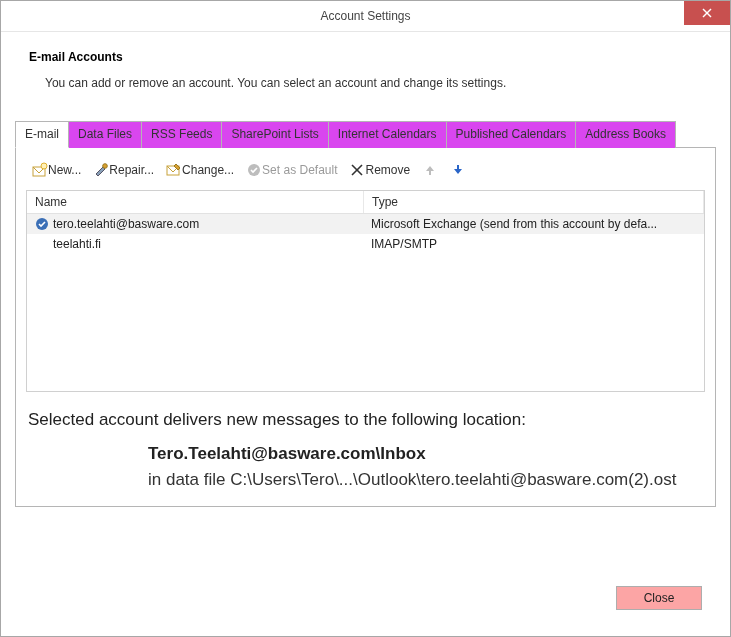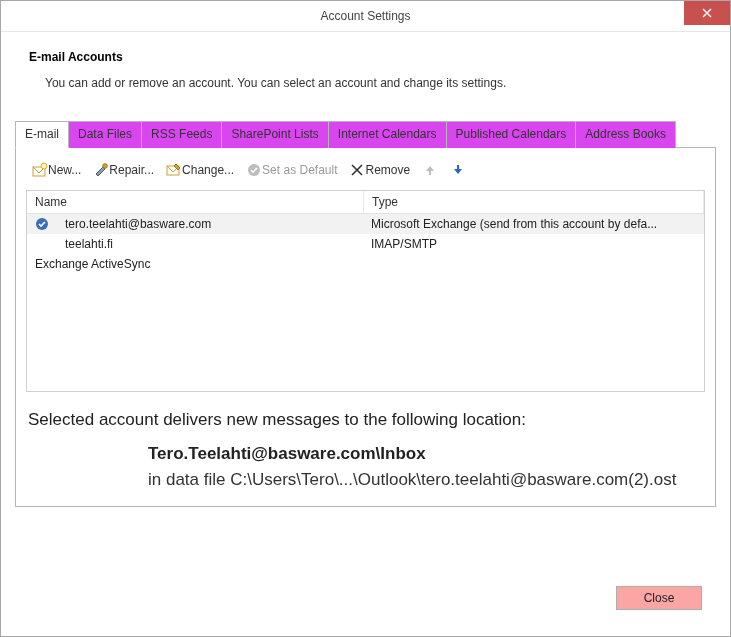--- a/index.html
+++ b/index.html
@@ -21,21 +21,21 @@
   .tool.disabled{color:#9a9a9a;cursor:default;}
   .tool .ic{width:16px;height:16px;display:flex;align-items:center;justify-content:center;}
   .ic svg{display:block;}
   .list{border:1px solid #d0d0d0;height:200px;background:#fff;}
   .list-header{display:flex;background:#fff;border-bottom:1px solid #e2e2e2;}
   .lh-cell{padding:4px 8px;font-size:12px;color:#333;border-right:1px solid #e8e8e8;}
   .lh-name{width:320px;}
   .lh-type{flex:1;}
   .list-body{}
   .row{display:flex;align-items:center;font-size:12px;color:#222;}
-  .row .c-name{width:320px;padding:3px 8px 3px 8px;display:flex;align-items:center;gap:16px;}
+  .row .c-name{width:320px;padding:3px 8px 3px 8px;display:flex;align-items:center;gap:4px;}
   .row .c-type{flex:1;padding:3px 8px;white-space:nowrap;overflow:hidden;text-overflow:ellipsis;}
   .row.sel{background:#f2f2f2;}
   .default-ic{width:14px;height:14px;flex-shrink:0;}
   .row .indent{width:14px;flex-shrink:0;}
   .info-block{margin:18px 2px 0 2px;font-size:17px;color:#222;}
   .info-line1{margin-bottom:14px;}
   .info-loc{font-weight:bold;margin-left:120px;}
   .info-path{margin:6px 0 0 120px;color:#333;}
   .footer{display:flex;justify-content:flex-end;padding:10px 14px 14px 0;}
   .btn{min-width:78px;padding:4px 3px;border:1px solid #adadad;background:#fca5a5;cursor:pointer;font-size:12px;color:#222;text-align:center;}
@@ -156,21 +156,20 @@
             <div class="c-type">Microsoft Exchange (send from this account by defa...</div>
           </div>
           <div class="row">
             <div class="c-name">
               <span class="indent"></span>
               <span>teelahti.fi</span>
             </div>
             <div class="c-type">IMAP/SMTP</div>
           </div>
           <div class="row">
-            <div class="c-type">Exchange ActiveSync</div>
           </div>
         </div>
       </div>
 
       <div class="info-block">
         <div class="info-line1">Selected account delivers new messages to the following location:</div>
         <div class="info-loc">Tero.Teelahti@basware.com\Inbox</div>
         <div class="info-path">in data file C:\Users\Tero\...\Outlook\tero.teelahti@basware.com(2).ost</div>
       </div>
 

